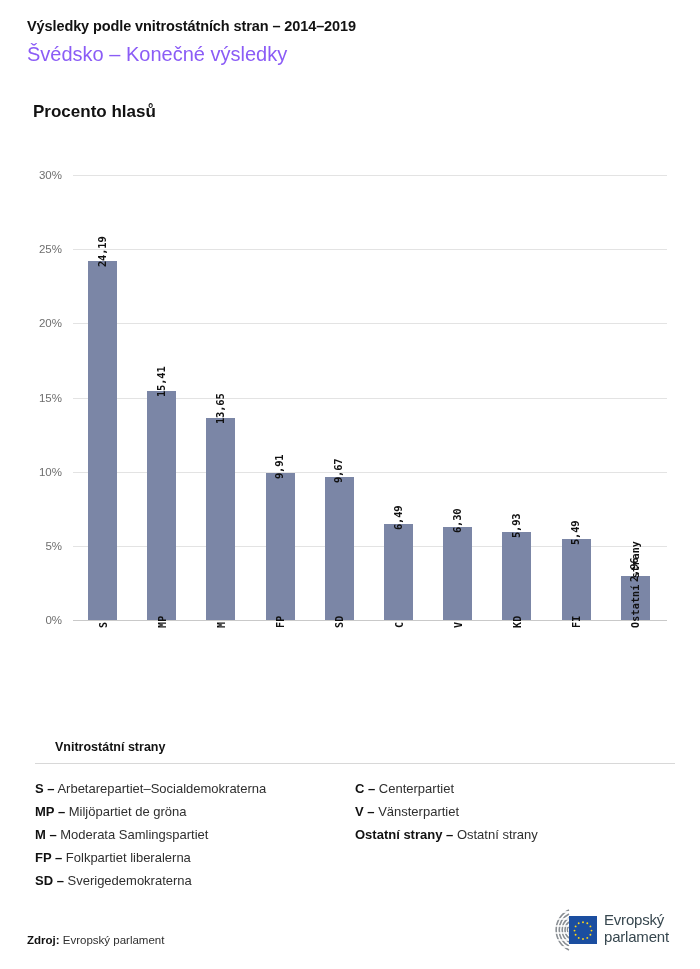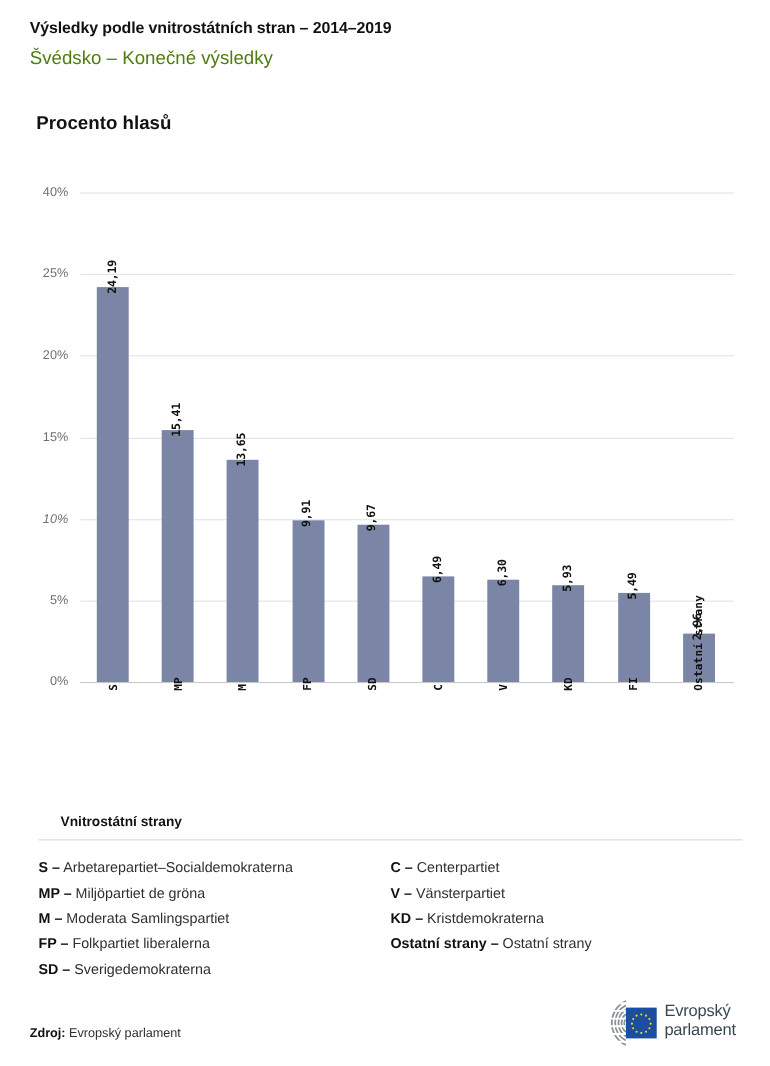--- a/index.html
+++ b/index.html
@@ -19,23 +19,23 @@
   
   #header { position: absolute; left: 27px; top: 18px; width: 650px; }
   #chart-title {
     font-size: 14.5px;
     font-weight: bold;
     color: #121212;
     letter-spacing: -0.1px;
     white-space: nowrap;
   }
   #chart-subtitle {
-    font-size: 17px;
+    font-size: 20px;
     font-weight: normal;
-    color: #4d7c0f;
+    color: #8b5cf6;
     margin-top: 9px;
     white-space: nowrap;
   }
   #axis-title {
     position: absolute;
     left: 33px;
     top: 102px;
     font-size: 17px;
     font-weight: bold;
     color: #121212;
@@ -161,29 +161,29 @@
 </div>
 
 <div id="axis-title">Procento hlasů</div>
 
 <div id="plot">
     <div class="gridline baseline" style="top: 620px;"></div>
     <div class="ytick" style="top: 620px;">0%</div>
     <div class="gridline" style="top: 545.833px;"></div>
     <div class="ytick" style="top: 545.833px;">5%</div>
     <div class="gridline" style="top: 471.667px;"></div>
-    <div class="ytick" style="top: 471.667px; font-style: italic;">10%</div>
+    <div class="ytick" style="top: 471.667px;">10%</div>
     <div class="gridline" style="top: 397.5px;"></div>
     <div class="ytick" style="top: 397.5px;">15%</div>
     <div class="gridline" style="top: 323.333px;"></div>
     <div class="ytick" style="top: 323.333px;">20%</div>
     <div class="gridline" style="top: 249.167px;"></div>
     <div class="ytick" style="top: 249.167px;">25%</div>
     <div class="gridline" style="top: 175px;"></div>
-    <div class="ytick" style="top: 175px;">40%</div>
+    <div class="ytick" style="top: 175px;">30%</div>
     <div class="bar" title="S: 24,19" style="left: 88px; top: 261.182px; height: 358.818px; background: rgb(123, 134, 166);"></div>
     <div class="bar-value" style="left: 107.5px; top: 255.182px;">24,19</div>
     <div class="xlabel" style="left: 97.5px; top: 628px;">S</div>
     <div class="bar" title="MP: 15,41" style="left: 147.2px; top: 391.418px; height: 228.582px; background: rgb(123, 134, 166);"></div>
     <div class="bar-value" style="left: 166.7px; top: 385.418px;">15,41</div>
     <div class="xlabel" style="left: 156.7px; top: 628px;">MP</div>
     <div class="bar" title="M: 13,65" style="left: 206.4px; top: 417.525px; height: 202.475px; background: rgb(123, 134, 166);"></div>
     <div class="bar-value" style="left: 225.9px; top: 411.525px;">13,65</div>
     <div class="xlabel" style="left: 215.9px; top: 628px;">M</div>
     <div class="bar" title="FP: 9,91" style="left: 265.6px; top: 473.002px; height: 146.998px; background: rgb(123, 134, 166);"></div>
@@ -216,21 +216,20 @@
     <div class="legend-col" id="legend-col-left">
         <div class="legend-item"><span class="legend-abbr">S –</span><span> Arbetarepartiet–Socialdemokraterna</span></div>
         <div class="legend-item"><span class="legend-abbr">MP –</span><span> Miljöpartiet de gröna</span></div>
         <div class="legend-item"><span class="legend-abbr">M –</span><span> Moderata Samlingspartiet</span></div>
         <div class="legend-item"><span class="legend-abbr">FP –</span><span> Folkpartiet liberalerna</span></div>
         <div class="legend-item"><span class="legend-abbr">SD –</span><span> Sverigedemokraterna</span></div>
       </div>
     <div class="legend-col" id="legend-col-right">
         <div class="legend-item"><span class="legend-abbr">C –</span><span> Centerpartiet</span></div>
         <div class="legend-item"><span class="legend-abbr">V –</span><span> Vänsterpartiet</span></div>
-        <div class="legend-item"><span class="legend-abbr">KD –</span><span> Kristdemokraterna</span></div>
         <div class="legend-item"><span class="legend-abbr">Ostatní strany –</span><span> Ostatní strany</span></div>
       </div>
   </div>
 </div>
 
 <div id="footer">
   <span id="footer-label">Zdroj:</span>
   <span>Evropský parlament</span>
 </div>
 

